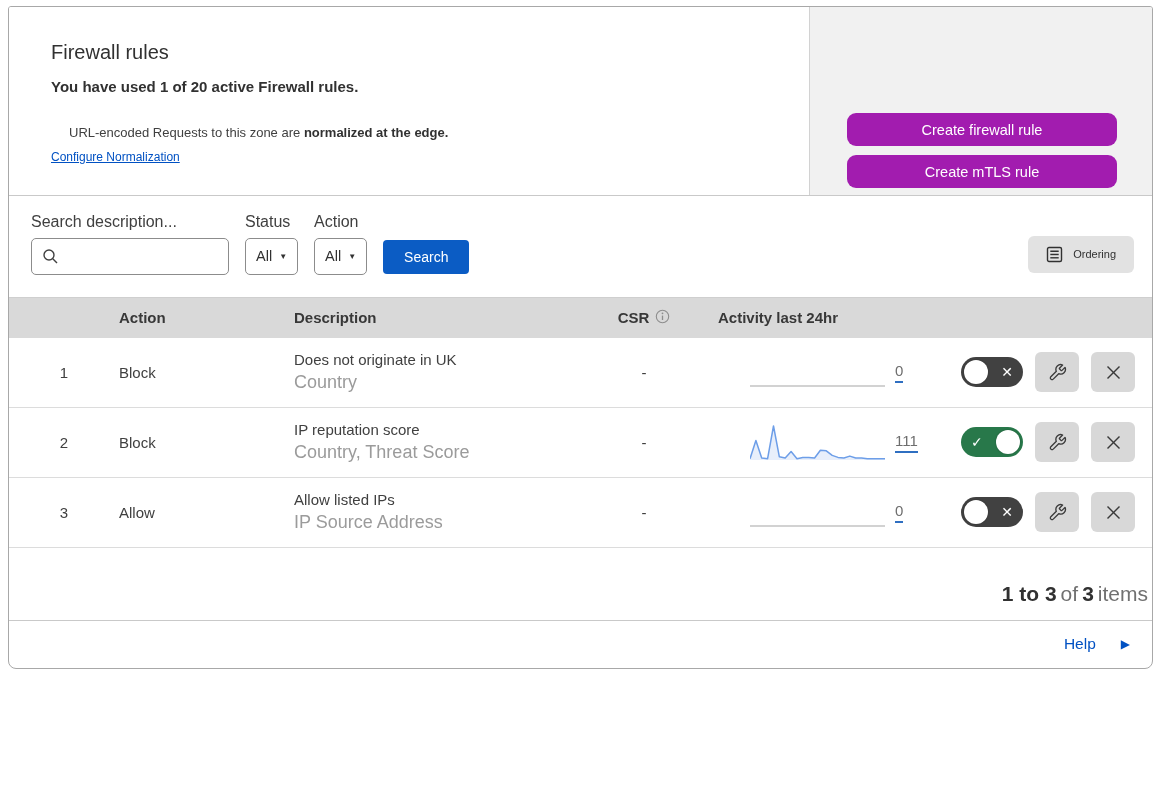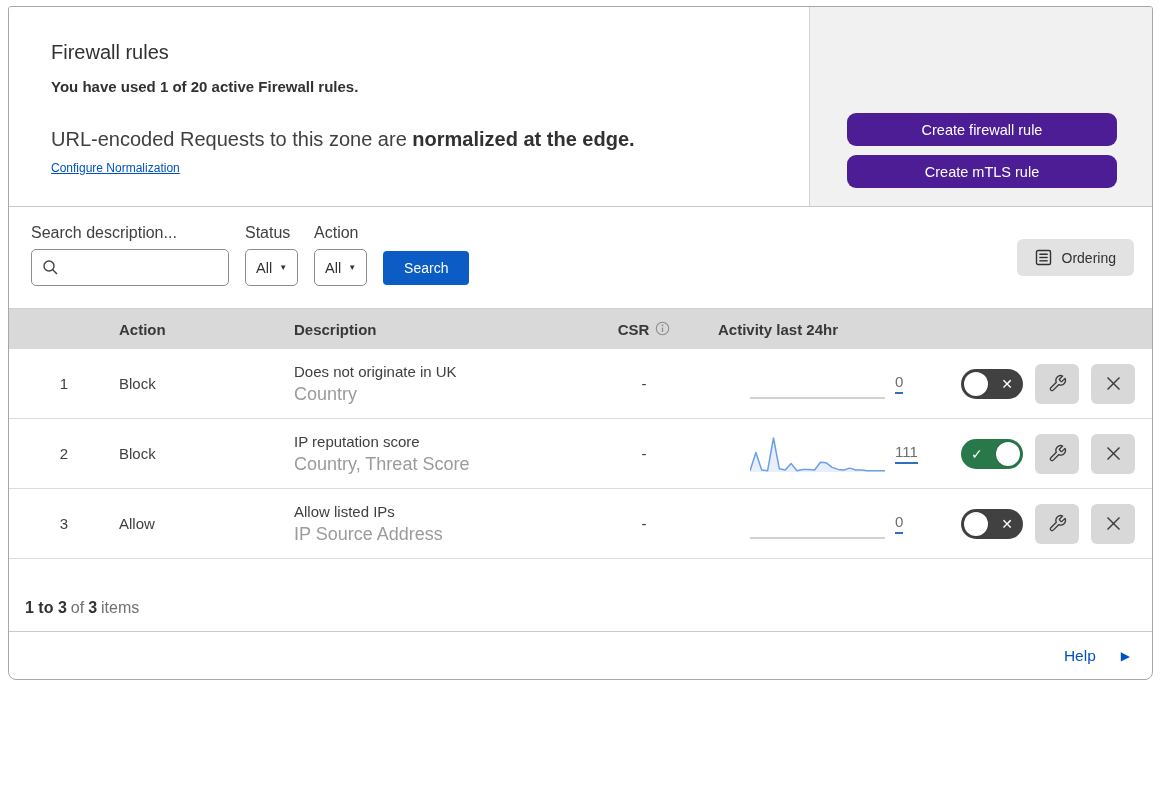--- a/index.html
+++ b/index.html
@@ -8,29 +8,29 @@
     width:1145px; margin:6px 8px; border:1px solid #a8a8a8;
     border-radius:3px 3px 8px 8px; overflow:hidden; background:#fff;
   }
 
   
   .top-section { display:flex; }
   .intro { flex:1; padding:34px 20px 30px 42px; background:#fff; }
   .intro h1 { font-size:20px; font-weight:500; color:#313131; margin-bottom:14px; }
   .intro .desc { font-size:15px; line-height:1.75; max-width:740px; margin-bottom:26px; }
   .intro .usage { font-size:15px; font-weight:700; color:#313131; margin-bottom:28px; }
-  .intro .normalization { font-size:20px; line-height:1.6; }
+  .intro .normalization { font-size:13px; line-height:1.6;margin-left:18px; }
   .intro .normalization b { color:#313131; }
   .intro .config-link { display:inline-block; margin-top:6px; font-size:12px; color:#0051c3; text-decoration:underline; cursor:pointer; }
   .side-panel {
     width:343px; background:#f1f1f1; border-left:1px solid #d2d2d2;
     padding:106px 35px 0 37px; display:flex; flex-direction:column; gap:9px;
   }
   .btn-primary {
-    display:block; width:100%; height:33px; background:#4c1d95; color:#fff;
+    display:block; width:100%; height:33px; background:#a21caf; color:#fff;
     font-size:14.5px; border:none; border-radius:9px; cursor:pointer;
     font-family:"Liberation Sans", sans-serif;
   }
 
   
   .filter-bar {
     border-top:1px solid #c9c9c9; padding:17px 18px 22px 22px;
     display:flex; align-items:flex-end; justify-content:space-between;
   }
   .filter-left { display:flex; align-items:flex-end; gap:16px; }
@@ -47,22 +47,22 @@
     color:#313131; cursor:pointer;
   }
   .caret { font-size:8px; color:#313131; }
   .btn-search {
     height:34px; padding:0 21px; background:#0b5cc4; color:#fff; border:none;
     border-radius:4px; font-size:14px; cursor:pointer; margin-bottom:1px;
     font-family:"Liberation Sans", sans-serif;
   }
   .btn-ordering {
     height:37px; padding:0 18px; background:#e2e2e2; border:none; border-radius:6px;
-    font-size:14px; color:#313131; cursor:pointer; display:flex; align-items:center;
-    gap:10px; margin-bottom:10px; font-family:"Liberation Sans", sans-serif;
+    font-size:11px; color:#313131; cursor:pointer; display:flex; align-items:center;
+    gap:10px; margin-bottom:2px; font-family:"Liberation Sans", sans-serif;
   }
 
   
   .grid-row { display:grid; grid-template-columns:110px 175px 290px 120px 235px 1fr; align-items:center; }
   .thead {
     background:#d9d9d9; height:41px; font-size:15px; font-weight:600; color:#383838;
     border-top:1px solid #cfcfcf;
   }
   .th-csr { justify-self:center; display:flex; align-items:flex-start; gap:6px; }
   .th-activity { padding-left:14px; }
@@ -92,21 +92,21 @@
   .toggle .mark-check { left:10px; display:none; }
   .toggle.off .mark-x { display:block; }
   .toggle.on  .mark-check { display:block; }
 
   .icon-btn {
     width:44px; height:40px; background:#d8d8d8; border:none; border-radius:6px;
     display:flex; align-items:center; justify-content:center; cursor:pointer;
   }
 
   
-  .table-footer { height:72px; display:flex; align-items:flex-end; padding:0 0 14px 16px; font-size:16px; color:#707070; }
+  .table-footer { height:72px; display:flex; align-items:flex-end; padding:0 0 14px 16px; font-size:21px; color:#707070;justify-content:flex-end; }
   .table-footer b { color:#313131; }
   .table-footer span { margin-right:4px; }
 
   .help-bar {
     border-top:1px solid #c9c9c9; height:48px; display:flex; align-items:center;
     justify-content:flex-end; padding-right:22px;
   }
   .help-link { color:#0051c3; font-size:15.5px; cursor:pointer; display:flex; align-items:center; gap:25px; }
   .help-link .arrow { font-size:12px; }
   svg { display:block; }

